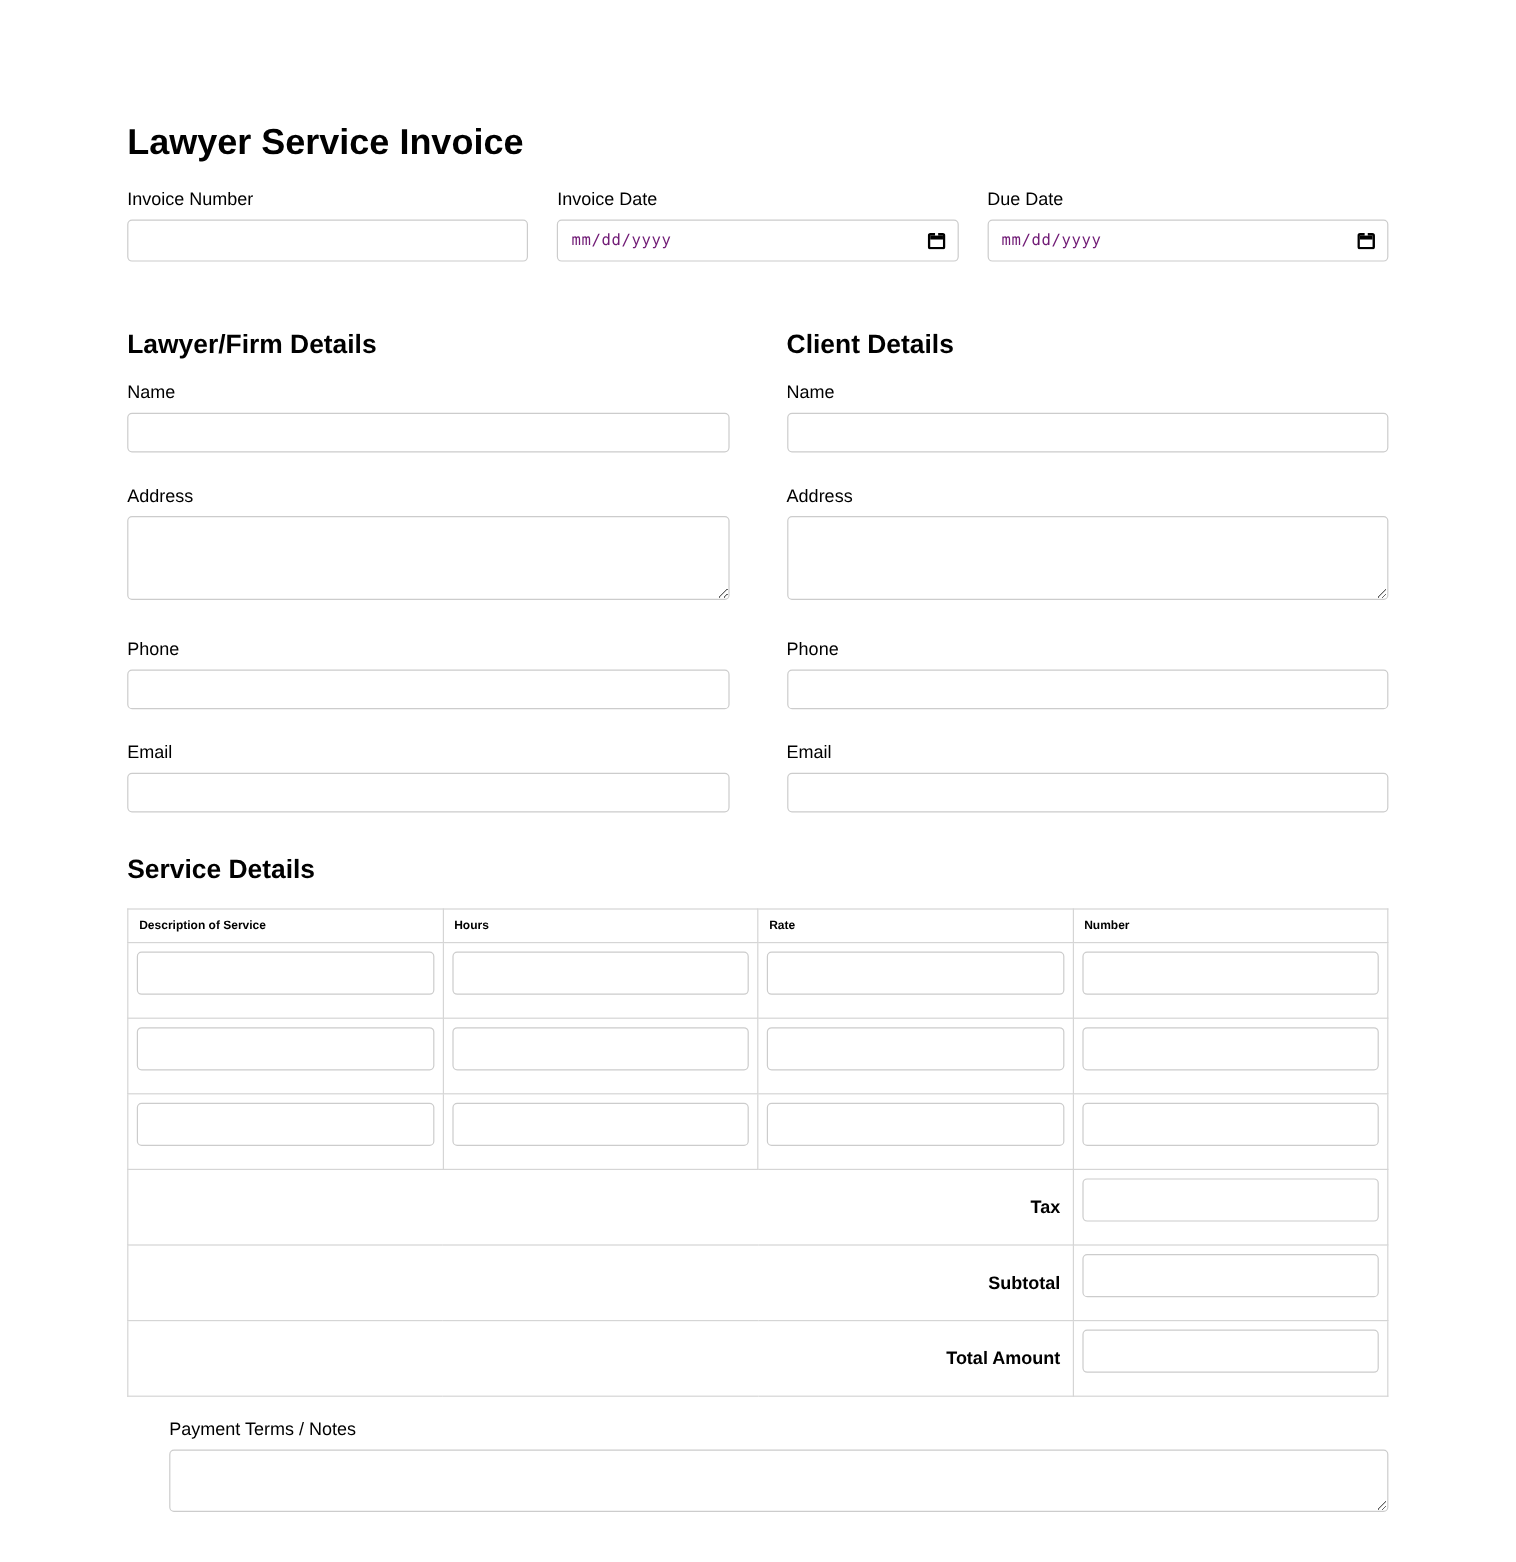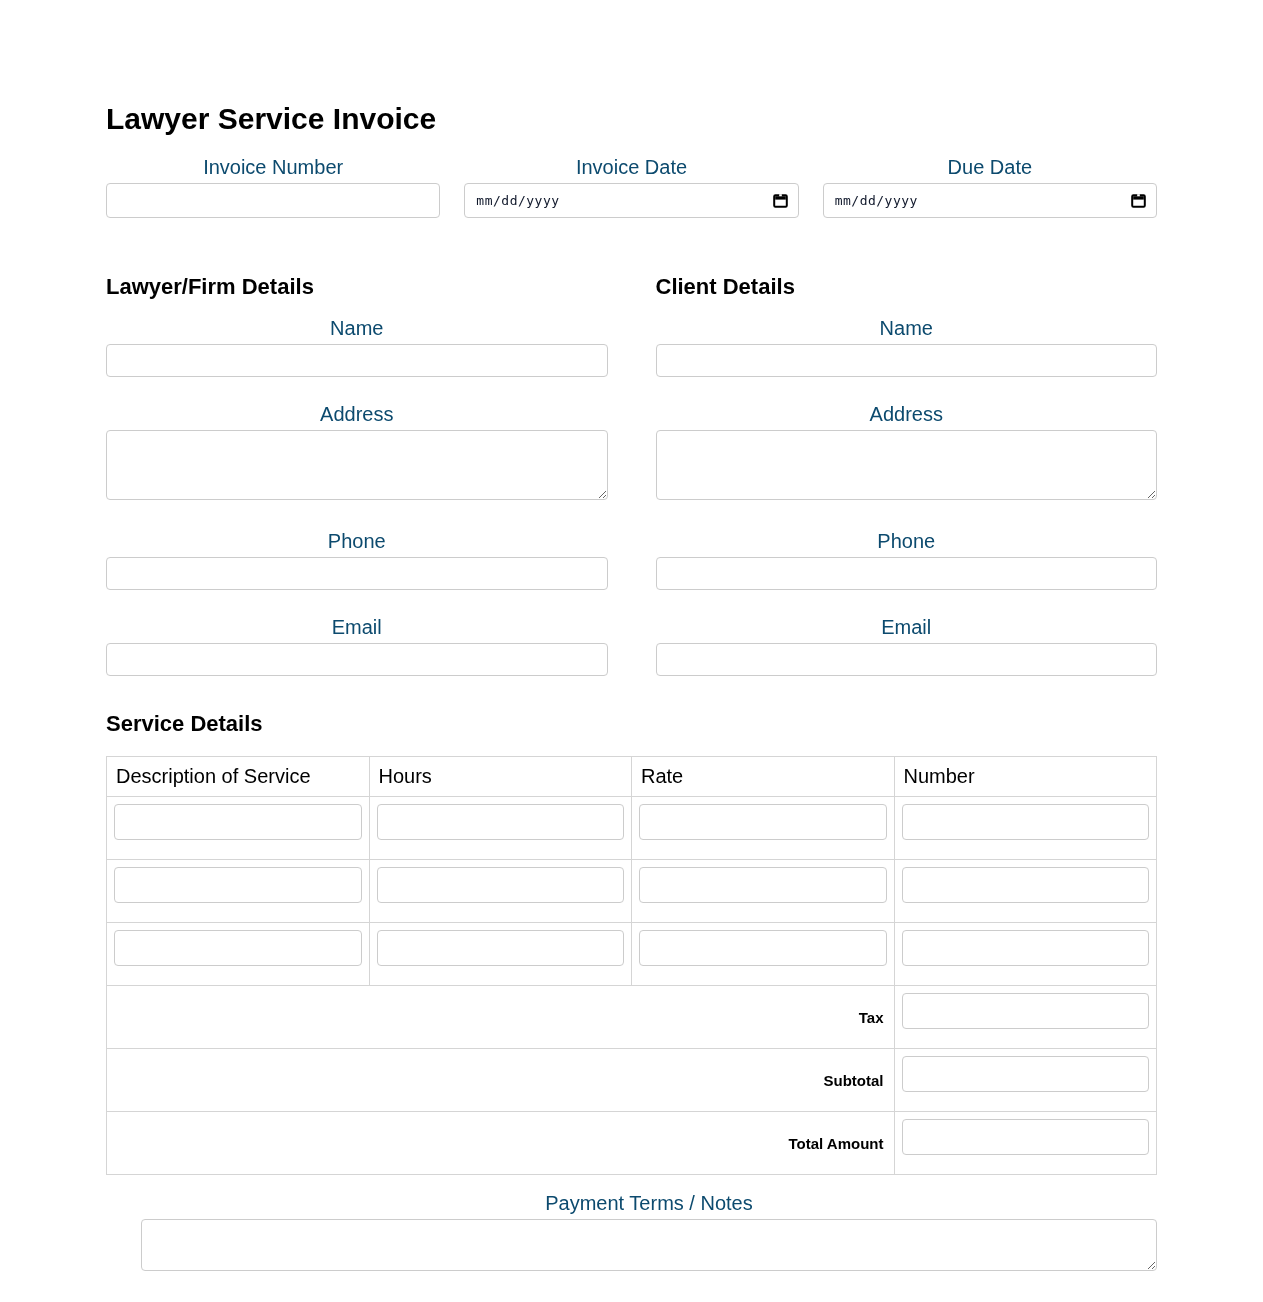--- a/index.html
+++ b/index.html
@@ -19,25 +19,24 @@
     line-height: 1.15;
   }
   h2.section-heading {
     font-size: 22px;
     font-weight: 700;
     margin: 0 0 20px 0;
     line-height: 1.15;
   }
   .field-label {
     display: block;
-    font-size: 20px;
+    font-size: 15px;
     line-height: 18px;
     margin-bottom: 7px;
-    color: #0c4a6e;
-    text-align: center;
+    color: #000000;
   }
   .text-input {
     width: 100%;
     height: 35px;
     border: 1px solid #cccccc;
     border-radius: 4px;
     padding: 0 11px;
     font-size: 14px;
     font-family: "Liberation Sans", sans-serif;
     background: #fff;
@@ -72,21 +71,21 @@
     background: #fff;
     display: flex;
     align-items: center;
     justify-content: space-between;
     padding: 0 10px 0 11px;
     cursor: default;
   }
   .date-text {
     font-family: "DejaVu Sans Mono", monospace;
     font-size: 13px;
-    color: #0f172a;
+    color: #701a75;
     letter-spacing: 0.5px;
   }
   .cal-icon { display: inline-flex; }
 
   
   .two-col {
     display: grid;
     grid-template-columns: 1fr 1fr;
     column-gap: 25px;
     margin-bottom: 35px;
@@ -101,22 +100,22 @@
     width: 100%;
     border-collapse: collapse;
     margin-bottom: 19px;
   }
   .service-table th,
   .service-table td {
     border: 1px solid #d5d5d5;
   }
   .service-table th {
     text-align: left;
-    font-size: 20px;
-    font-weight: 400;
+    font-size: 10px;
+    font-weight: 700;
     padding: 8px 9px;
   }
   .service-table td.input-cell {
     padding: 7px 7px 19px 7px;
     vertical-align: top;
   }
   .service-table td.input-cell .text-input { height: 36px; }
   .service-table td.total-label-cell {
     text-align: right;
     font-size: 15px;

